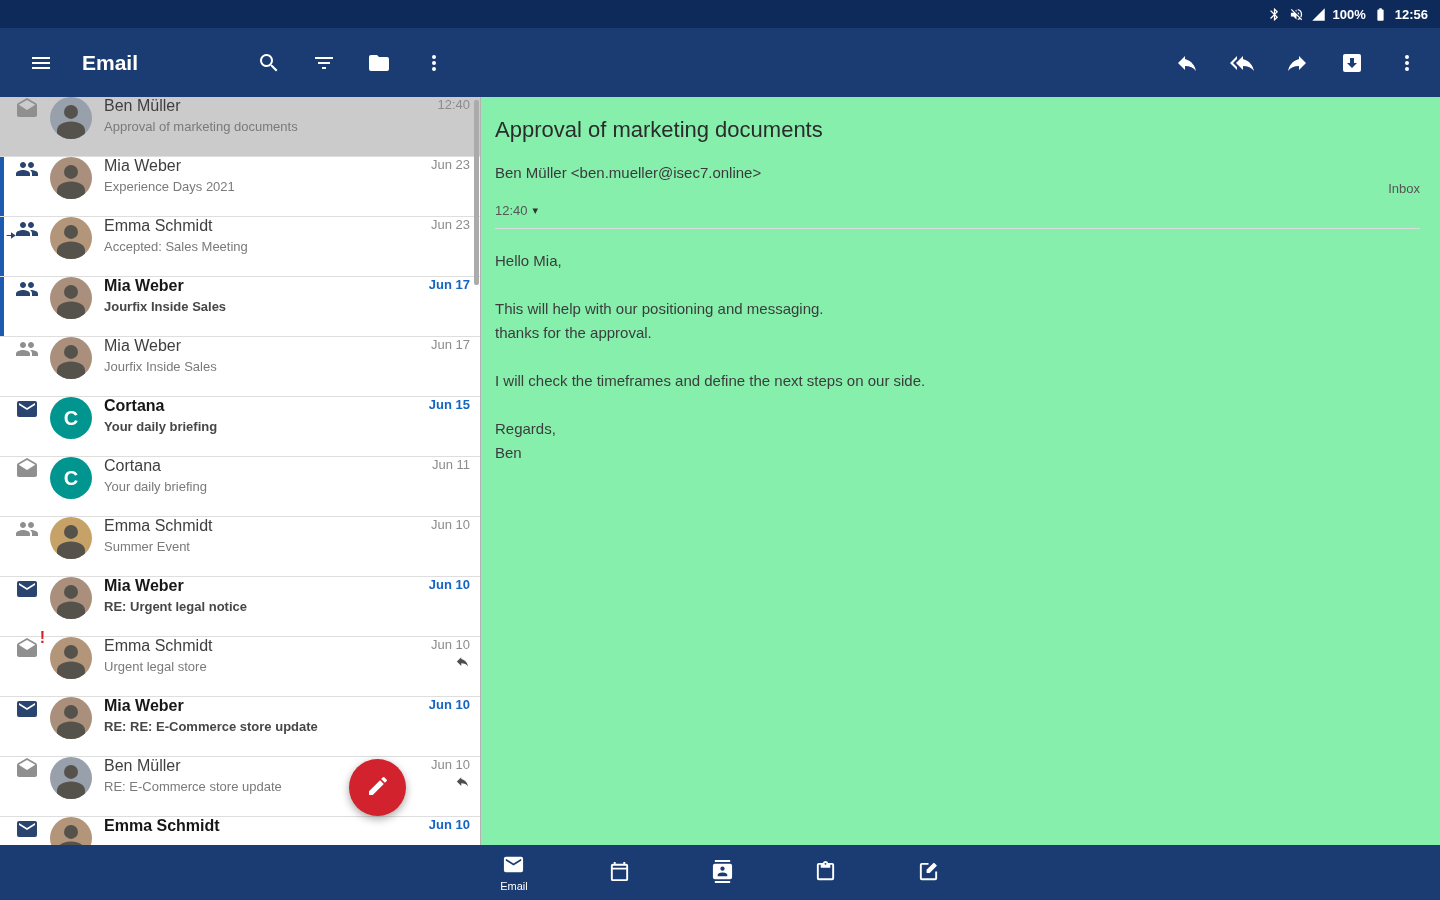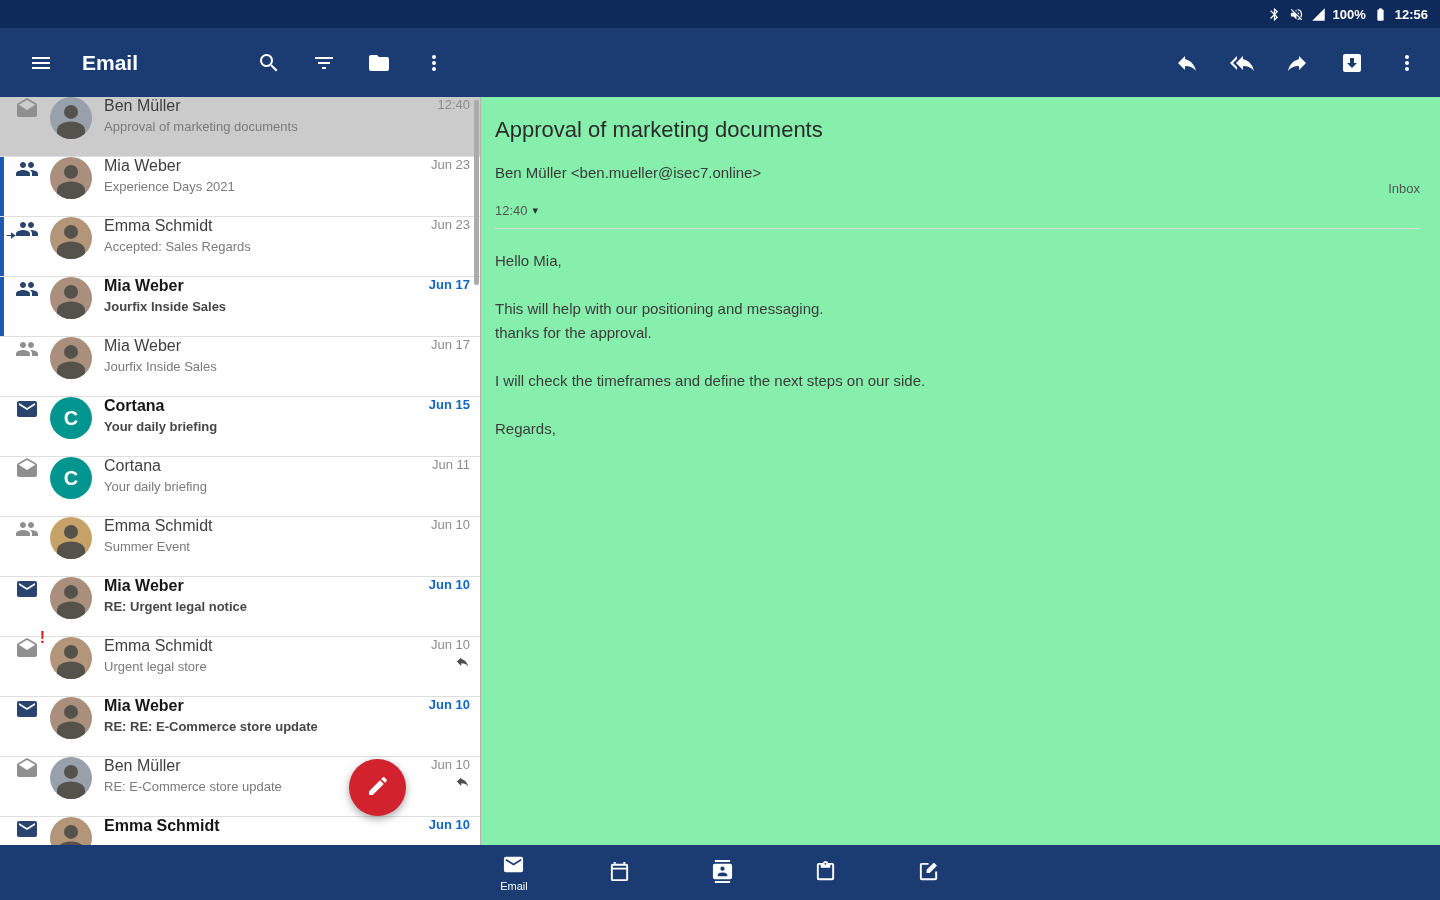--- a/index.html
+++ b/index.html
@@ -223,21 +223,21 @@
                 </svg></span>
             </span>
             <div class="avatar" style="background: rgb(179, 149, 121);">
               <svg viewBox="0 0 24 24">
                 <circle cx="12" cy="8.5" r="4" fill="#55524c"></circle>
                 <path d="M12 14c-4.5 0-8 2.2-8 5v5h16v-5c0-2.8-3.5-5-8-5z" fill="#55524c"></path>
               </svg>
             </div>
             <div class="row-main">
               <div class="sender">Emma Schmidt</div>
-              <div class="subject">Accepted: Sales Regards</div>
+              <div class="subject">Accepted: Sales Meeting</div>
             </div>
             <div class="row-right">
               <div class="date">Jun 23</div>
             </div>
           </div>
           <div class="row unread">
             <div class="unread-bar"></div>
             <span class="row-icon dark">
               <svg viewBox="0 0 24 24">
                 <path d="M16 11c1.66 0 2.99-1.34 2.99-3S17.66 5 16 5c-1.66 0-3 1.34-3 3s1.34 3 3 3zm-8 0c1.66 0 2.99-1.34 2.99-3S9.66 5 8 5C6.34 5 5 6.34 5 8s1.34 3 3 3zm0 2c-2.33 0-7 1.17-7 3.5V19h14v-2.5c0-2.33-4.67-3.5-7-3.5zm8 0c-.29 0-.62.02-.97.05 1.16.84 1.97 1.97 1.97 3.45V19h6v-2.5c0-2.33-4.67-3.5-7-3.5z"></path>
@@ -456,20 +456,21 @@
       <div class="detail-divider"></div>
       <div class="detail-body" id="detail-body">
           <div>Hello Mia,</div>
           <div>&nbsp;</div>
           <div>This will help with our positioning and messaging.</div>
           <div>thanks for the approval.</div>
           <div>&nbsp;</div>
           <div>I will check the timeframes and define the next steps on our side.</div>
           <div>&nbsp;</div>
           <div>Regards,</div>
+          <div>Ben</div>
         </div>
     </div>
 
   </div>
 
   <div class="bottom-nav" id="bottom-nav">
       <button class="nav-item active">
         <span><svg viewBox="0 0 24 24">
             <path d="M20 4H4a2 2 0 0 0-2 2v12a2 2 0 0 0 2 2h16a2 2 0 0 0 2-2V6a2 2 0 0 0-2-2zm0 4-8 5-8-5V6l8 5 8-5z"></path>
           </svg></span>

